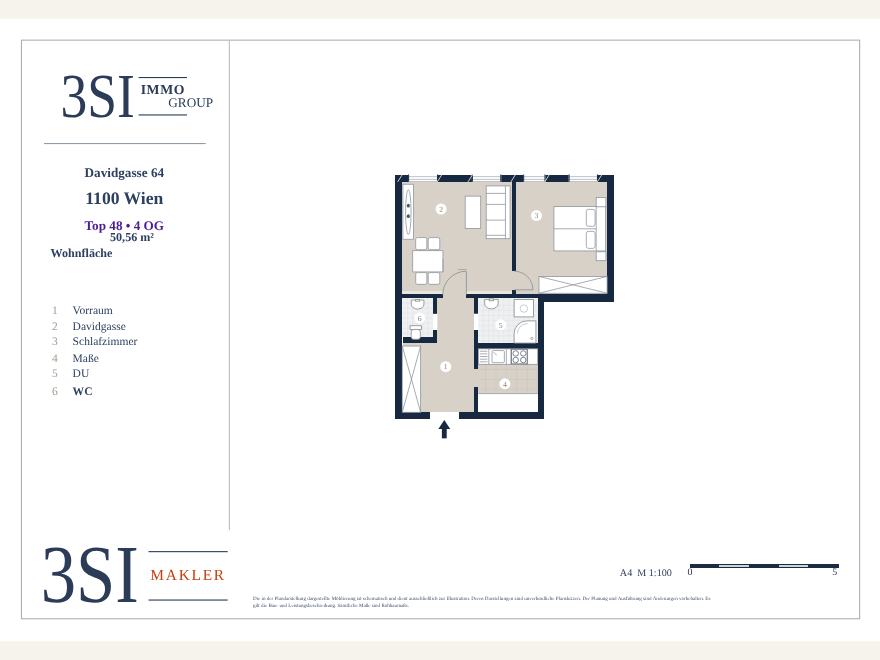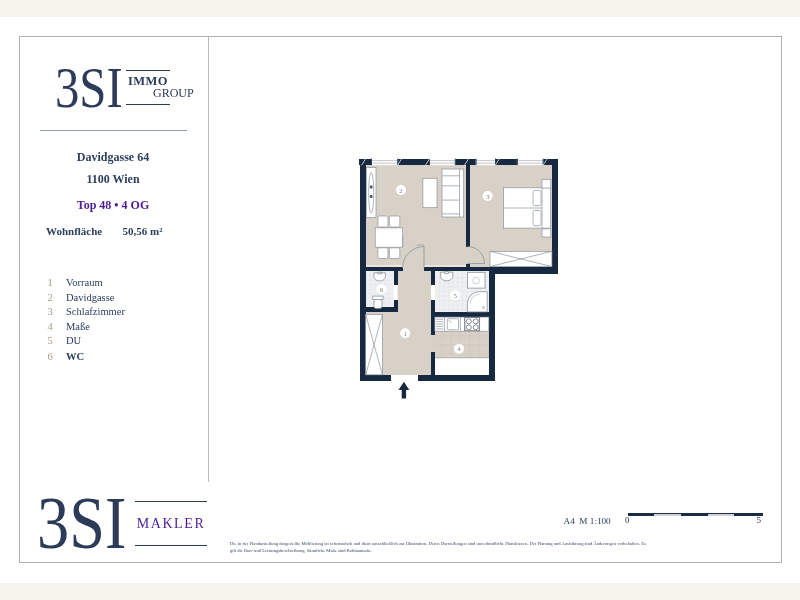--- a/index.html
+++ b/index.html
@@ -14,32 +14,32 @@
   .logo3si{color:#2b3b58;letter-spacing:0px;}
   .lg-top{left:55px;top:70px;}
   .lg-top .big{font-size:57px;display:inline-block;transform:scaleX(0.855);transform-origin:left top;line-height:0.648;}
   .lg-grp{left:126px;top:69.5px;width:44px;text-align:center;color:#2b3b58;}
   .lg-grp .ln{height:1px;background:#2b3b58;width:44px;}
   .lg-grp .t1{font-size:12.5px;line-height:12px;letter-spacing:0.5px;padding-top:4px;font-weight:bold;}
   .lg-grp .t2{font-size:12px;line-height:12px;letter-spacing:0px;padding-bottom:5px;font-weight:normal;margin-left:27px;}
 
   .hdr{left:40px;top:0;width:146px;text-align:center;color:#2e405f;font-weight:bold;}
   .h-addr1{top:150px;font-size:12px;}
-  .h-addr2{top:172px;font-size:12px;}
+  .h-addr2{top:172px;font-size:16px;}
   .h-top48{top:197.5px;font-size:12px;color:#4c1d95;}
   .h-wfl{left:46px;top:225px;font-size:11px;color:#2e405f;font-weight:bold;}
-  .h-qm{left:100px;top:225px;width:85px;text-align:center;font-size:11px;color:#2e405f;font-weight:bold;}
+  .h-qm{left:100px;top:210px;width:85px;text-align:left;font-size:11px;color:#2e405f;font-weight:bold;}
 
   .legend{left:0;top:0;color:#2e405f;font-size:10.5px;text-align:right;}
   .leg-num{left:44px;width:12px;text-align:center;color:#a59a8b;}
   .leg-txt{left:66px;}
 
   .mk{left:36.5px;top:485px;}
   .mk .big{font-size:75px;color:#2b3b58;display:inline-block;transform:scaleX(0.857);transform-origin:left top;line-height:1;}
-  .mk-grp{left:135px;top:501px;width:72px;color:#4c1d95;}
+  .mk-grp{left:135px;top:501px;width:72px;color:#c2410c;}
   .mk-grp .ln{height:1px;background:#2b3b58;width:72px;}
   .mk-grp .t1{font-size:14px;line-height:14px;letter-spacing:1.6px;padding:15px 0 13.5px 0;text-align:center;}
 
   .a4{left:563.5px;top:516px;font-size:9.2px;color:#2e405f;text-align:center;}
   .sc0{left:625px;top:514.5px;font-size:9px;color:#2b3346;}
   .sc5{left:756.5px;top:514.5px;font-size:9px;color:#2b3346;}
 
   .disc{left:230px;top:539.5px;width:430px;font-size:4.6px;line-height:7.2px;color:#3a4a66;font-family:"Liberation Serif",serif;white-space:nowrap;}
 </style></head>
 <body>

